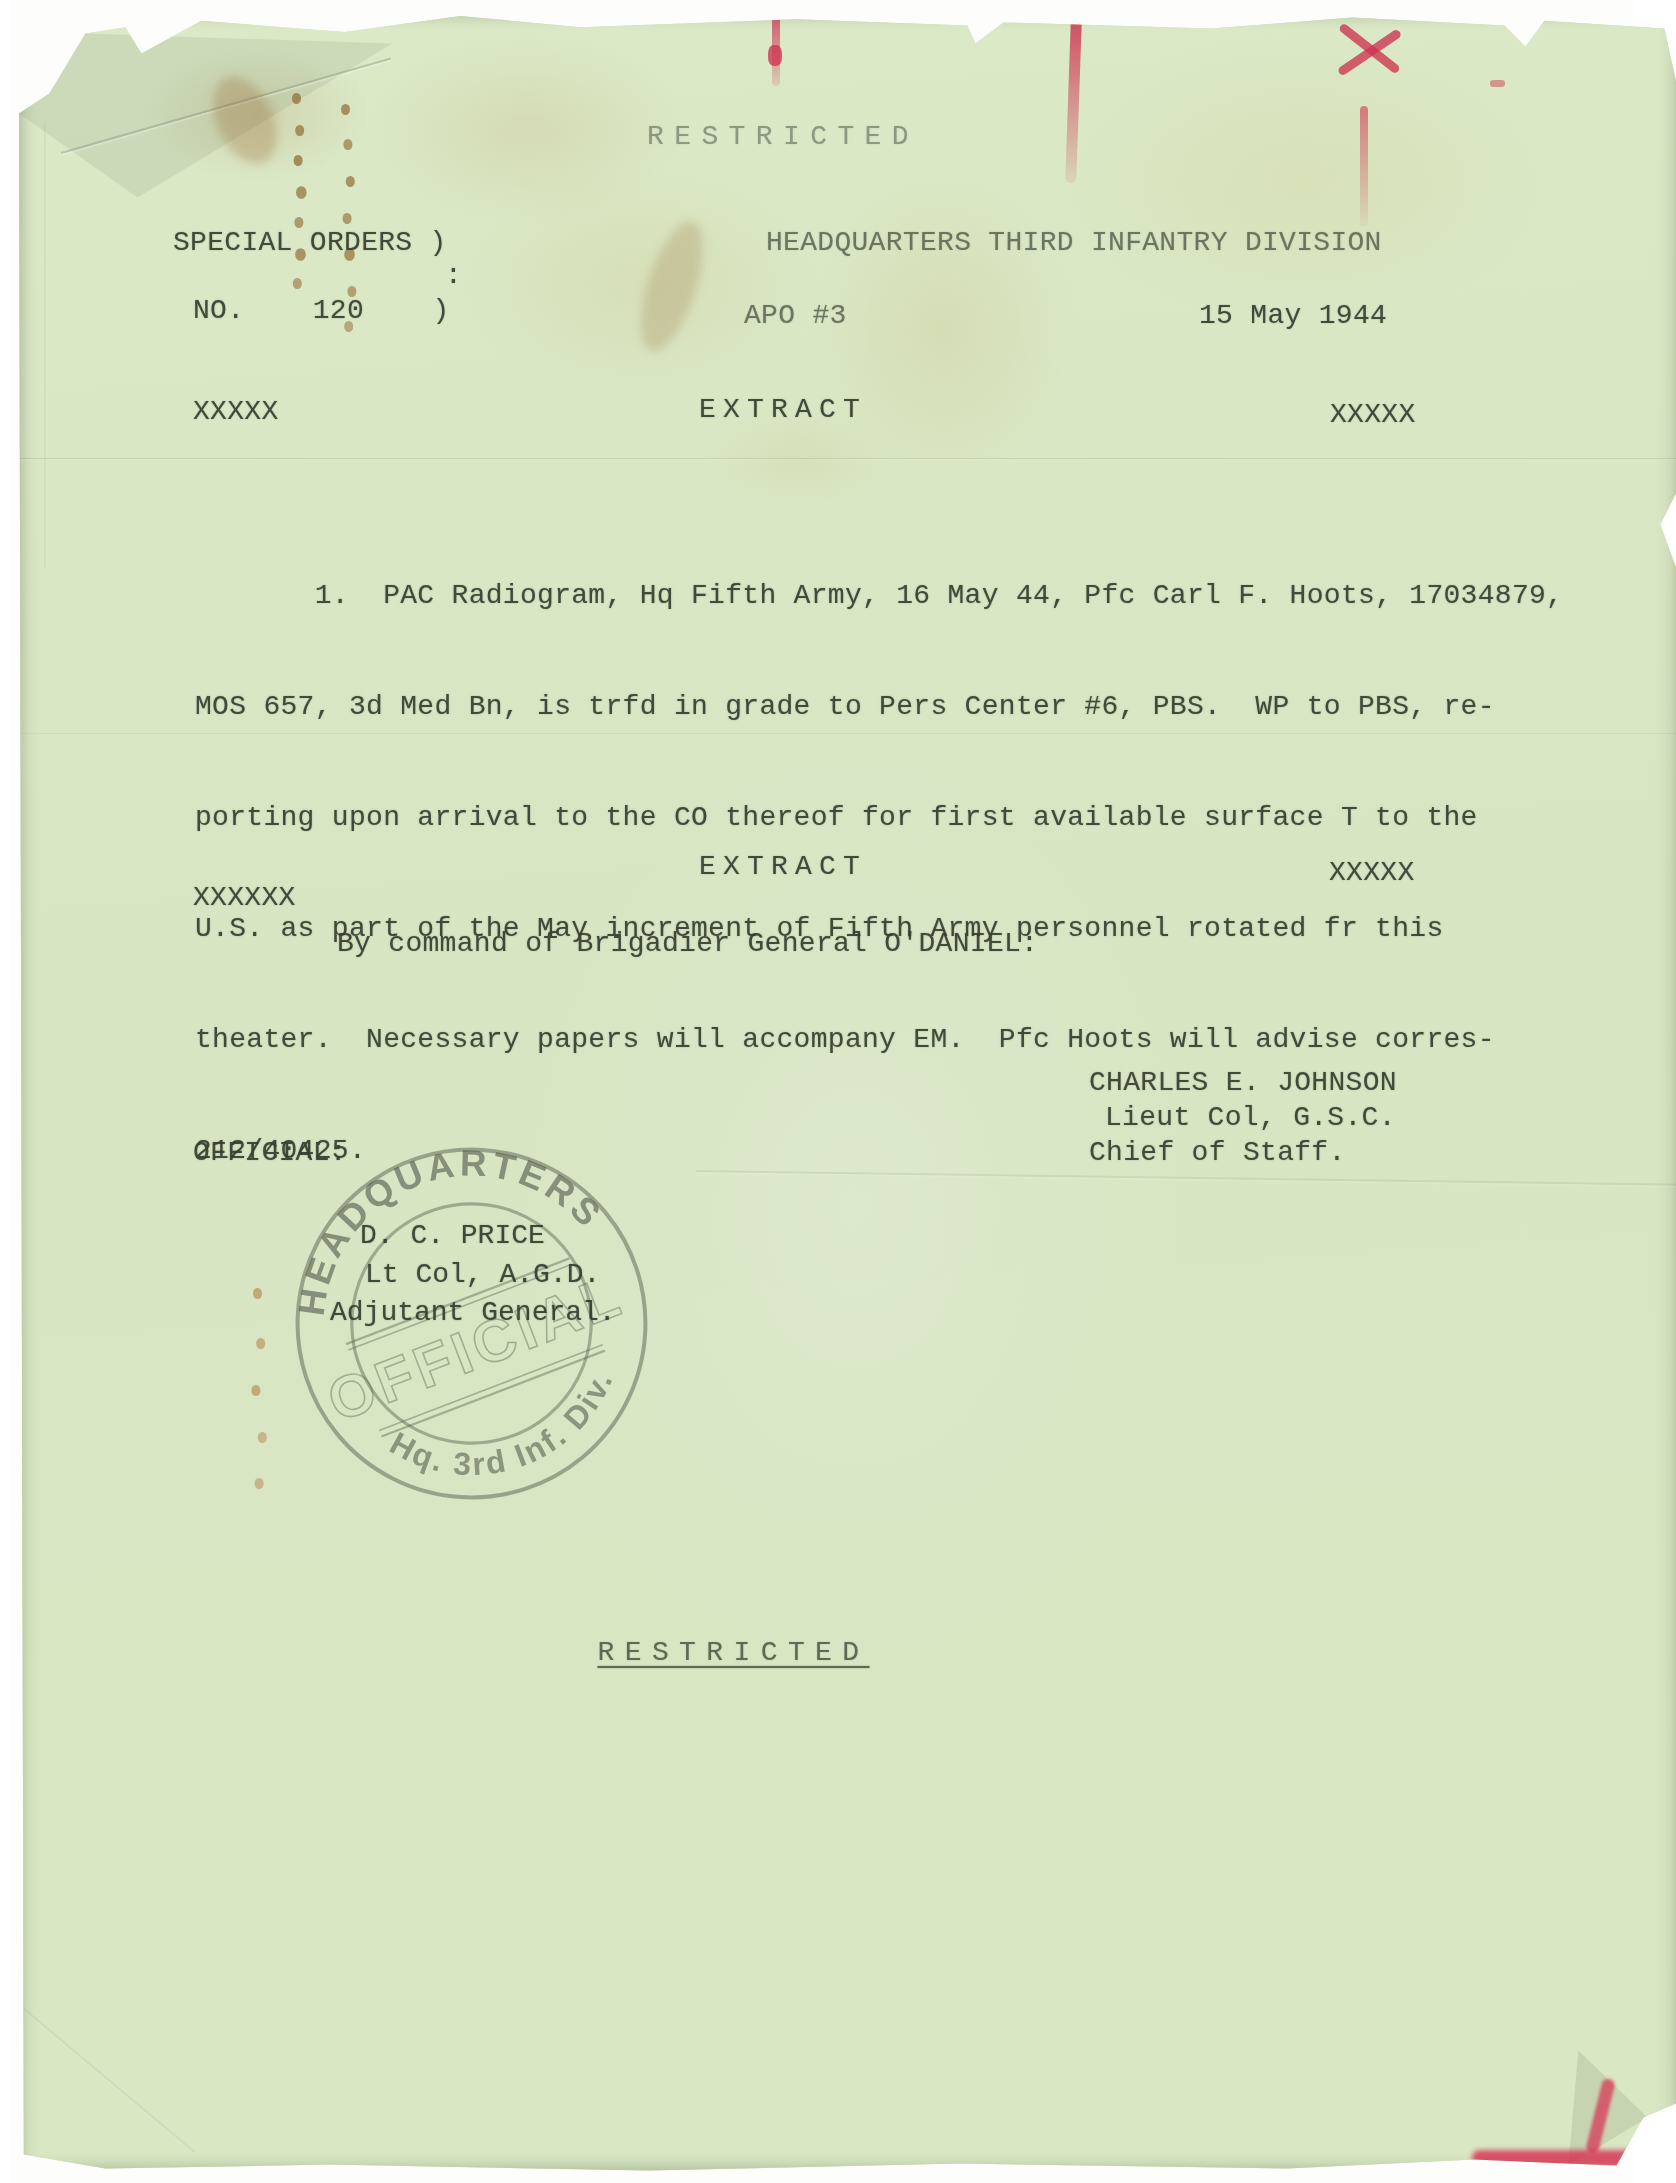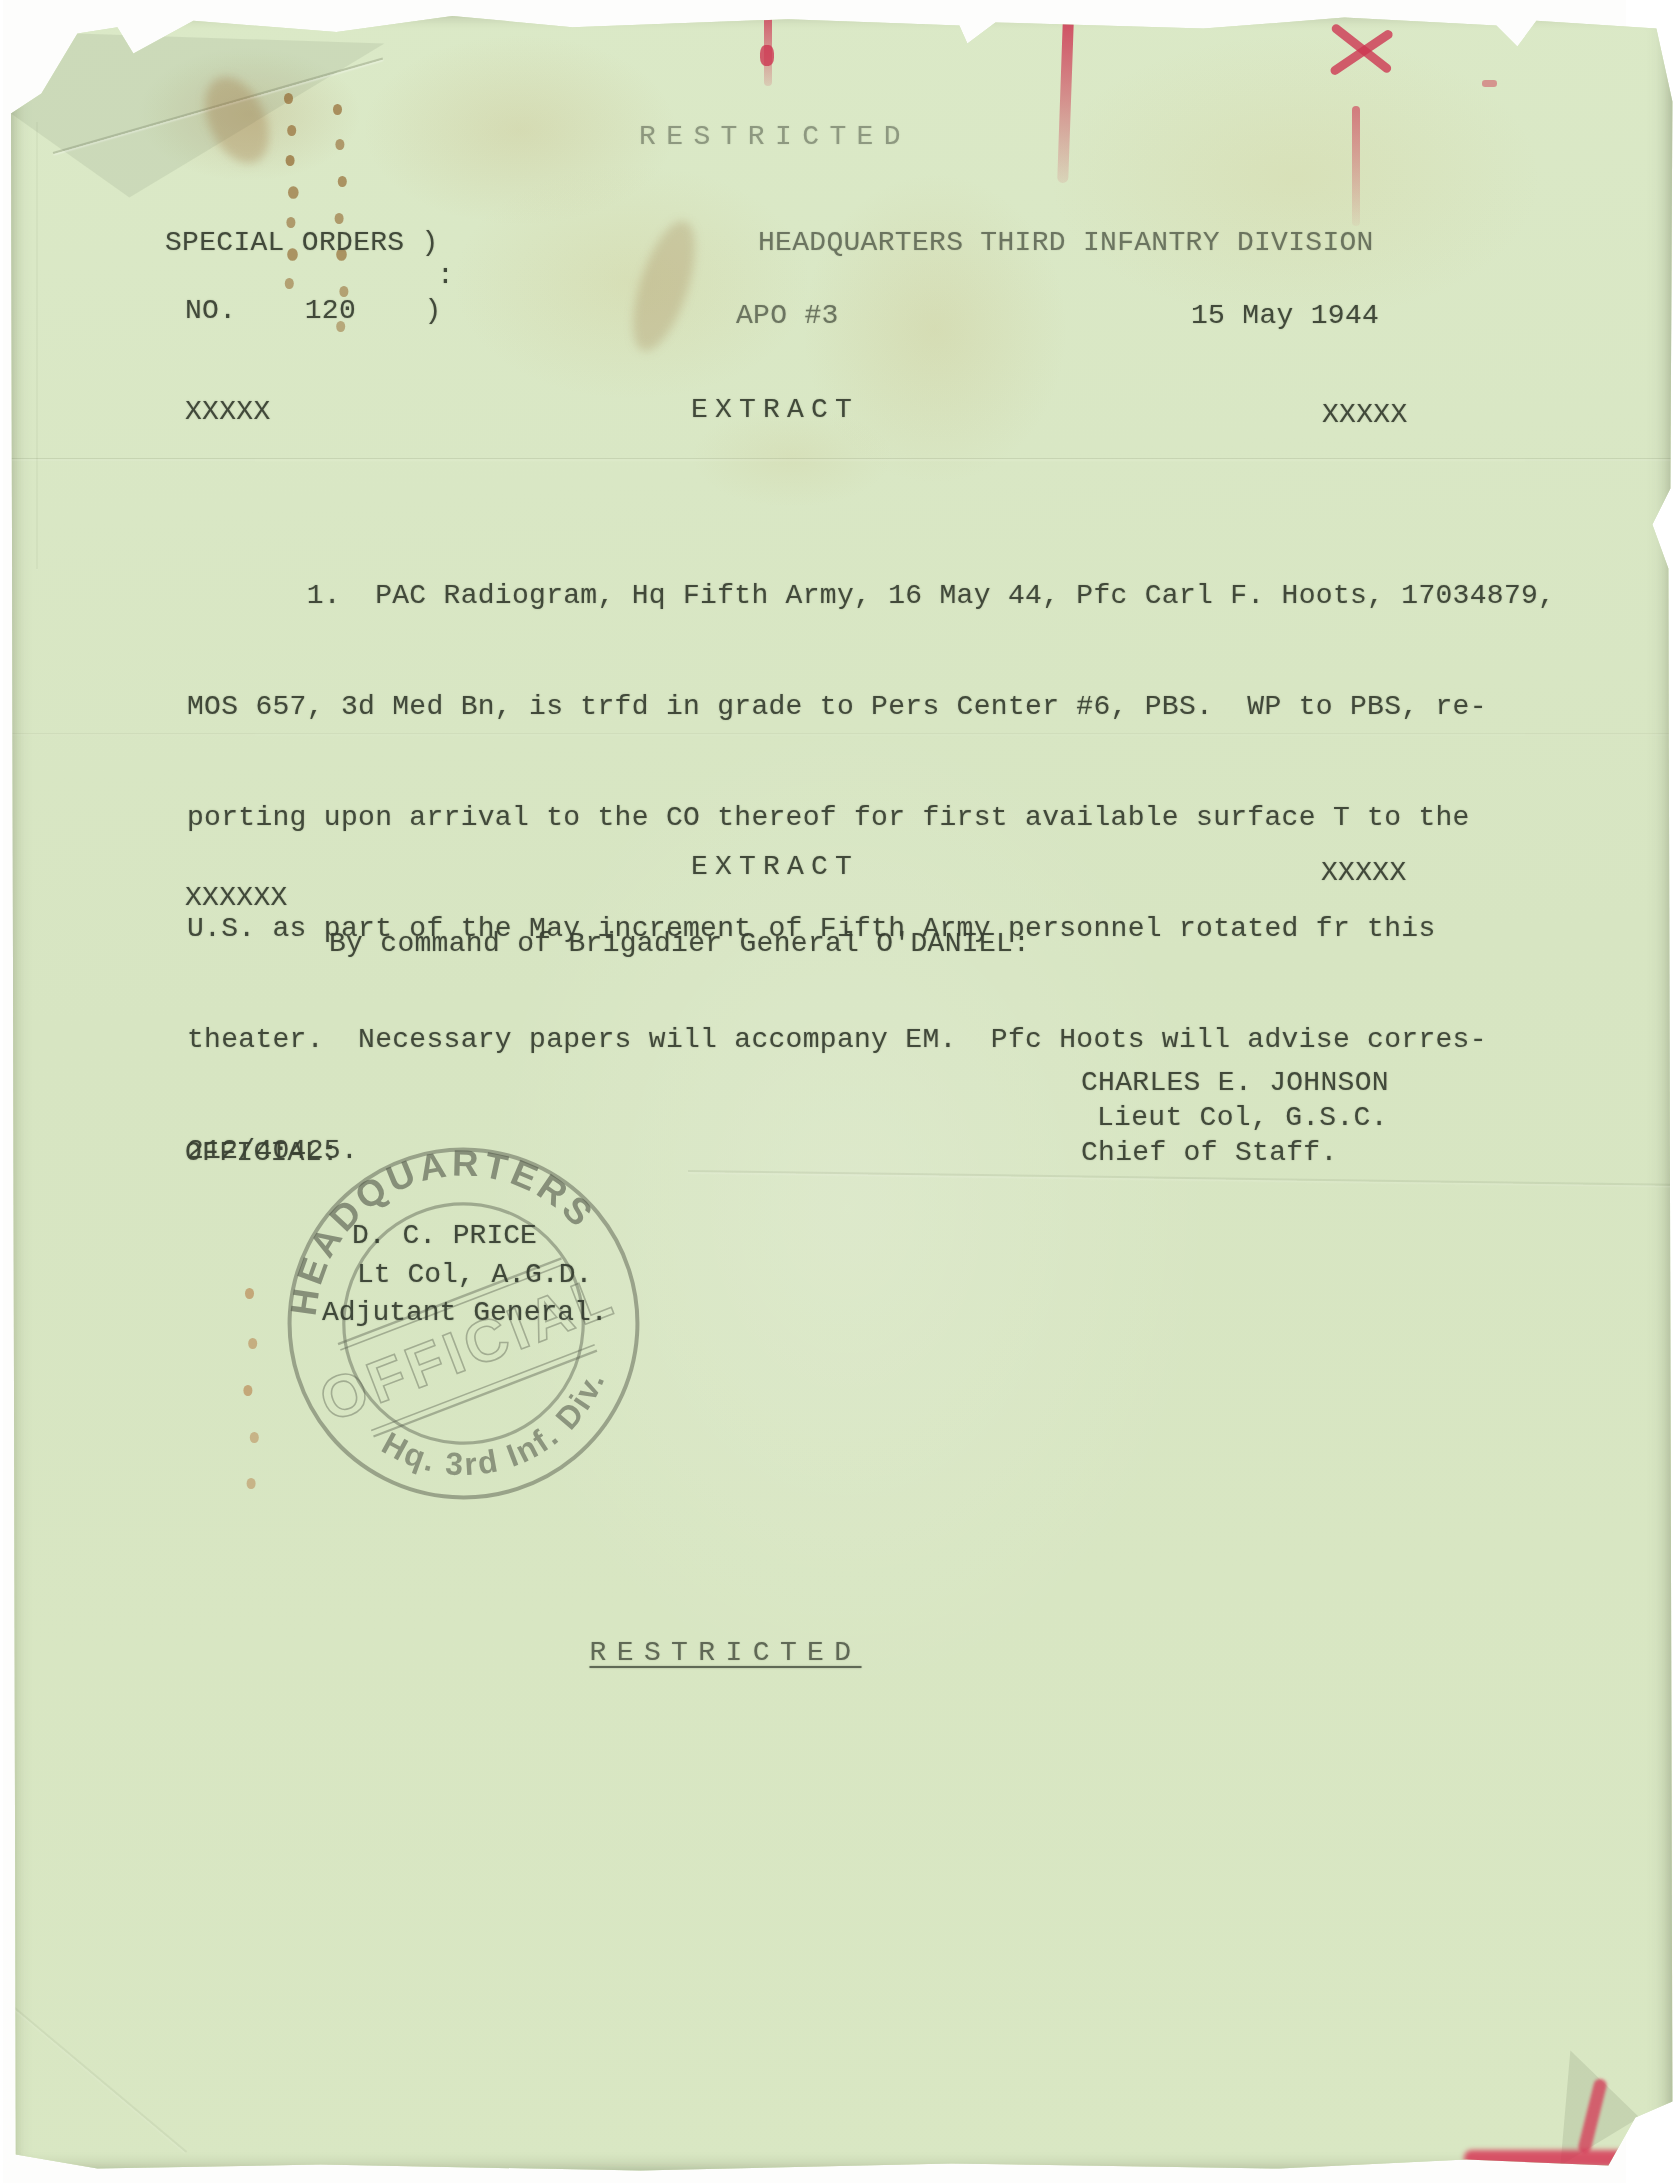--- a/index.html
+++ b/index.html
@@ -1,17 +1,17 @@
 <!DOCTYPE html>
 <html style="font-size:12.8px"><head>
 <meta charset="utf-8">
 <style>
   html,body{margin:0;padding:0;background:#ffffff;width:1677px;height:2183px;overflow:hidden;
             font-family:"Liberation Mono","DejaVu Sans Mono",monospace;}
-  .stage{position:absolute;left:3px;top:0;width:1623px;height:2183px;background:#fdfdfc;}
+  .stage{position:absolute;left:11px;top:0;width:1623px;height:2183px;background:#fdfdfc;}
 
   
   .paper{position:absolute;left:6.4px;top:9.6px;width:1664px;height:2163px;
     background-color:#d9e7c4;
     background-image:
       radial-gradient(ellipse 224px 136px at 511px 120px, rgba(183,148,78,.16), transparent 70%),
       radial-gradient(ellipse 256px 168px at 623px 272px, rgba(196,170,92,.14), transparent 70%),
       radial-gradient(ellipse 184px 216px at 926px 319px, rgba(188,158,84,.15), transparent 72%),
       radial-gradient(ellipse 343px 200px at 1286px 168px, rgba(201,176,96,.13), transparent 72%),
       radial-gradient(ellipse 160px 96px at 240px 104px, rgba(158,118,60,.18), transparent 70%),

